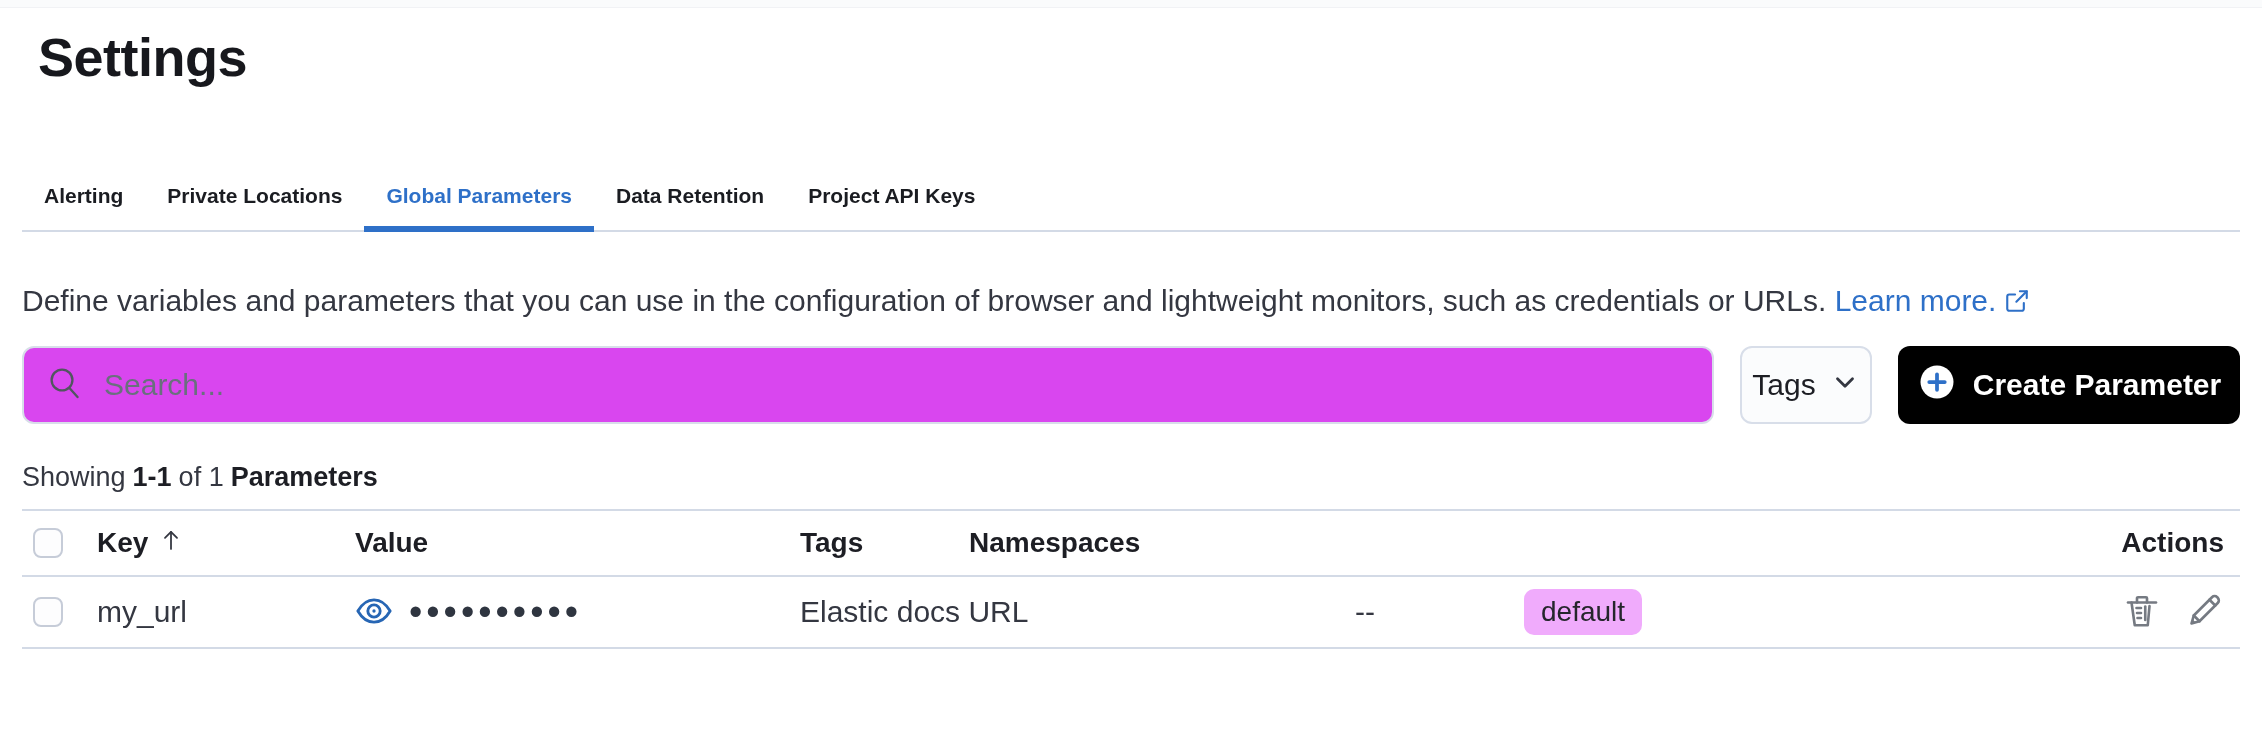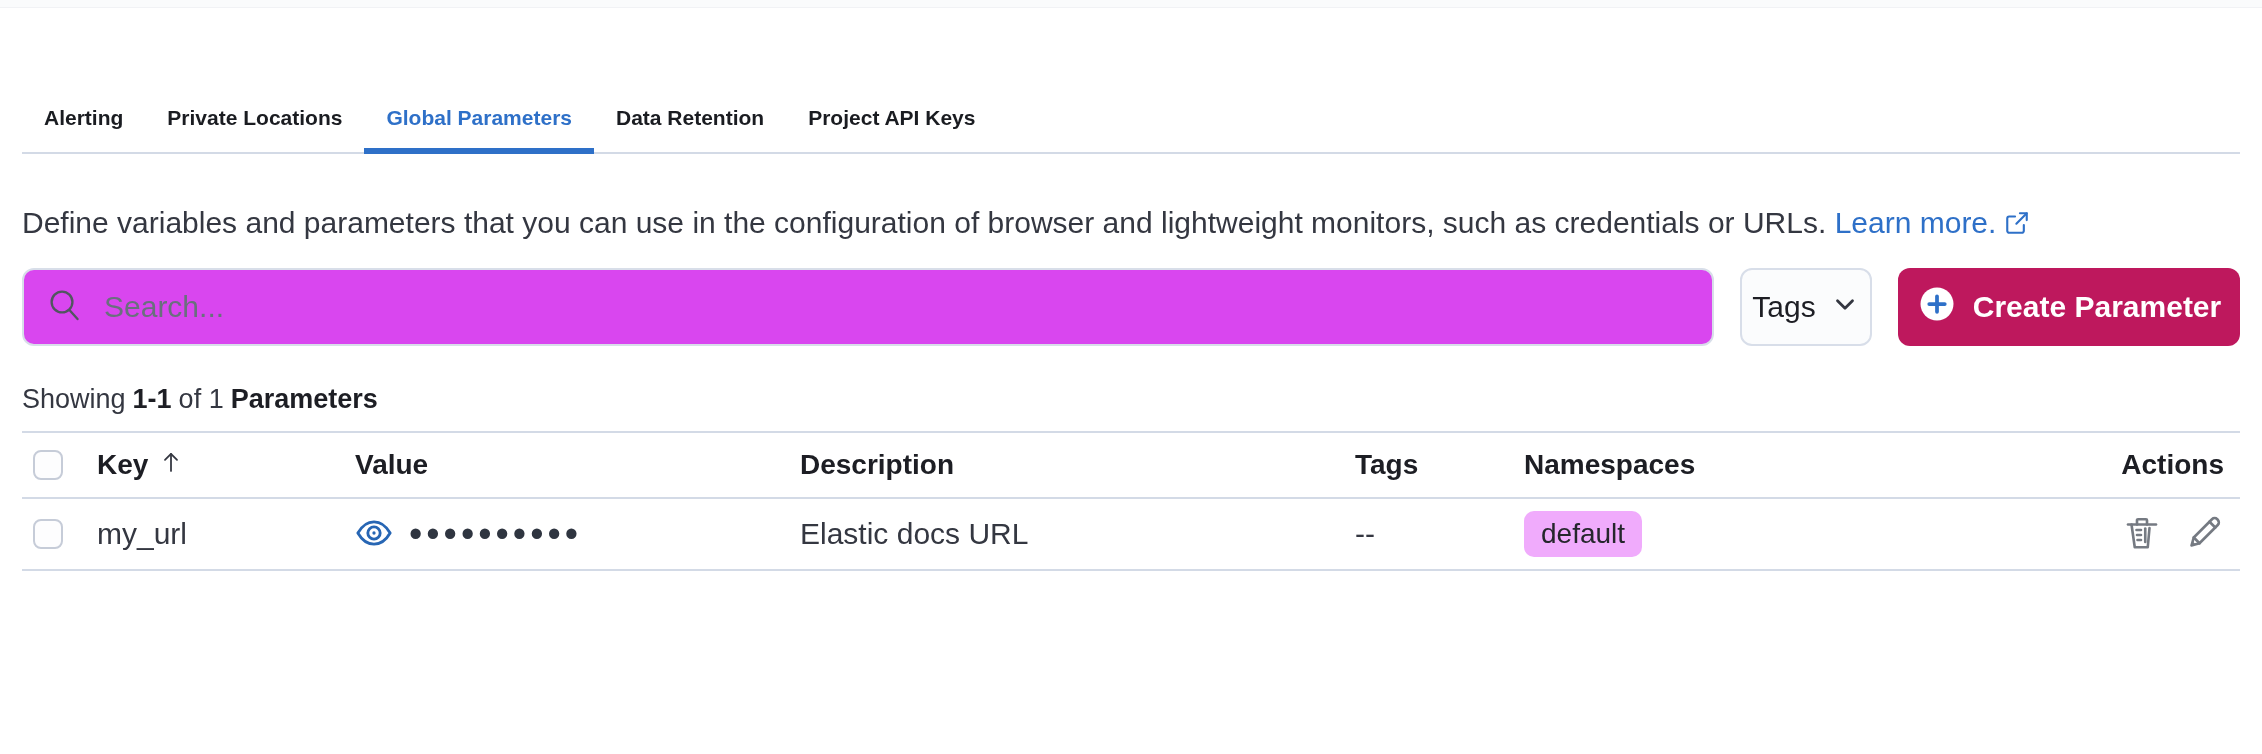--- a/index.html
+++ b/index.html
@@ -27,21 +27,21 @@
   .toolbar { display:flex; margin-top:18px; gap:26px; height:78px; align-items:stretch; }
   .search-box { flex:1; display:flex; align-items:center; background:#d946ef;
     border:2px solid #d8dee9; border-radius:12px; padding:0 24px; }
   .search-box svg { flex:0 0 auto; }
   .search-input { flex:1; border:none; outline:none; background:transparent;
     font-size:30px; margin-left:22px; color:#343741; font-family:"Liberation Sans",sans-serif; }
   .search-input::placeholder { color:#69707d; }
   .tags-btn { width:132px; background:#fbfcfd; border:2px solid #d8dee9; border-radius:12px;
     display:flex; align-items:center; justify-content:center; gap:14px; font-size:30px;
     color:#1d1e24; cursor:pointer; }
-  .create-btn { width:342px; background:#be185d; border:none; border-radius:12px;
+  .create-btn { width:342px; background:#000000; border:none; border-radius:12px;
     display:flex; align-items:center; justify-content:center; gap:16px; font-size:30px;
     font-weight:600; color:#fff; cursor:pointer; font-family:"Liberation Sans",sans-serif; }
 
   
   .summary { margin-top:38px; font-size:27px; color:#343741; }
   .summary b { color:#1d1e24; font-weight:700; }
   .summary span { margin-right:7px; }
 
   
   .table { margin-top:16px; border-top:2px solid #d3dae6; }
@@ -66,20 +66,21 @@
   .badge { background:#f0abfc; border-radius:10px; padding:7px 17px; font-size:28px; color:#25262c; }
   .icon-btn { background:none; border:none; cursor:pointer; padding:0; display:flex; align-items:center; }
 </style>
 </head>
 <body>
 
 <div class="top-strip"></div>
 
 <div class="container">
 
+  <h1 class="page-title">Settings</h1>
 
   <div class="tabs">
     <div class="tab">Alerting</div>
     <div class="tab">Private Locations</div>
     <div class="tab active">Global Parameters</div>
     <div class="tab">Data Retention</div>
     <div class="tab">Project API Keys</div>
   </div>
 
   <div class="description">
@@ -126,23 +127,20 @@
       </div>
       <div class="cell c-key">
         <span>Key</span>
         <span class="sort-icon"><svg width="26" height="26" viewBox="0 0 16 16" fill="none" stroke="#343741" stroke-width="1.1" stroke-linecap="round" stroke-linejoin="round">
               <path d="M8 13.5 V3"></path>
               <path d="M4.3 6.7 L8 3 L11.7 6.7"></path>
             </svg></span>
       </div>
       <div class="cell c-value">
         <span>Value</span>
-      </div>
-      <div class="cell c-desc">
-        <span>Description</span>
       </div>
       <div class="cell c-tags">
         <span>Tags</span>
       </div>
       <div class="cell c-ns">
         <span>Namespaces</span>
       </div>
       <div class="cell c-actions">
         <span>Actions</span>
       </div>

